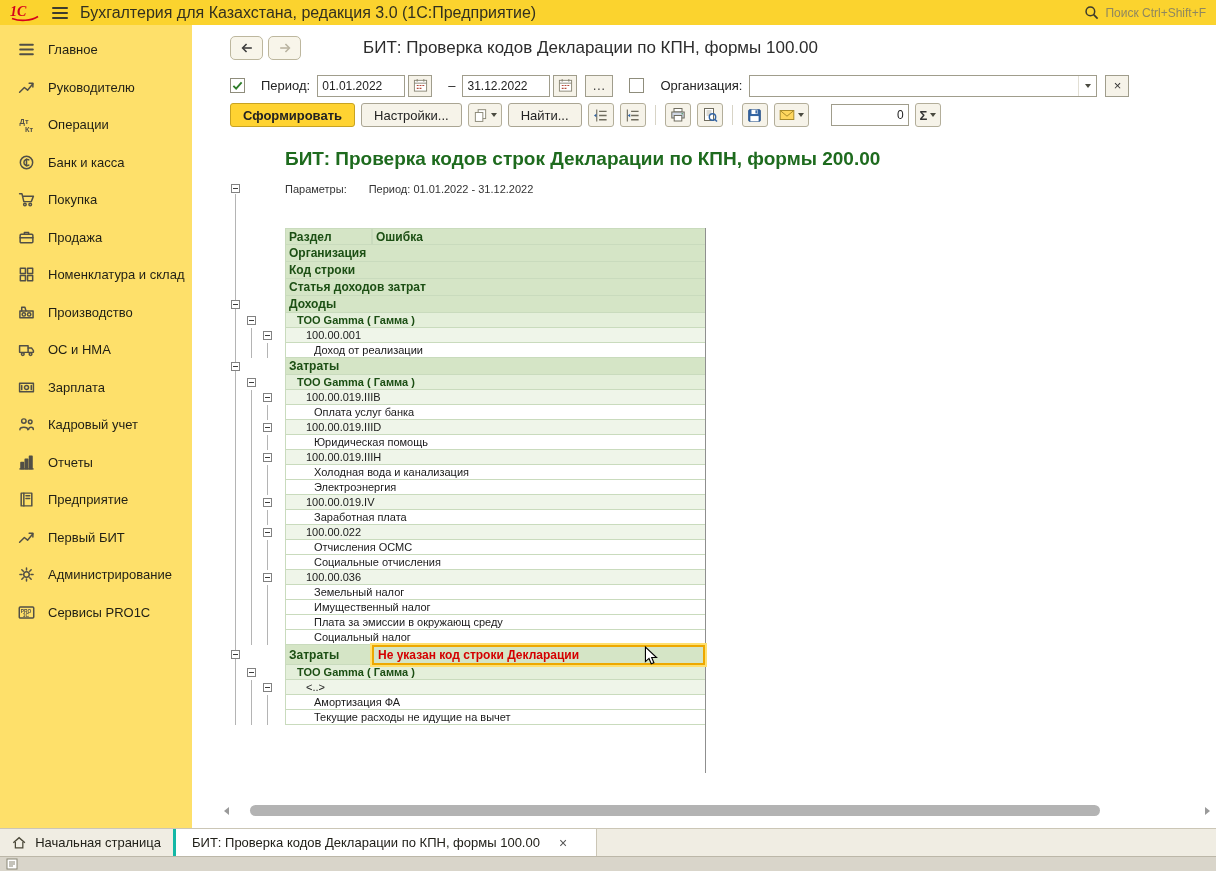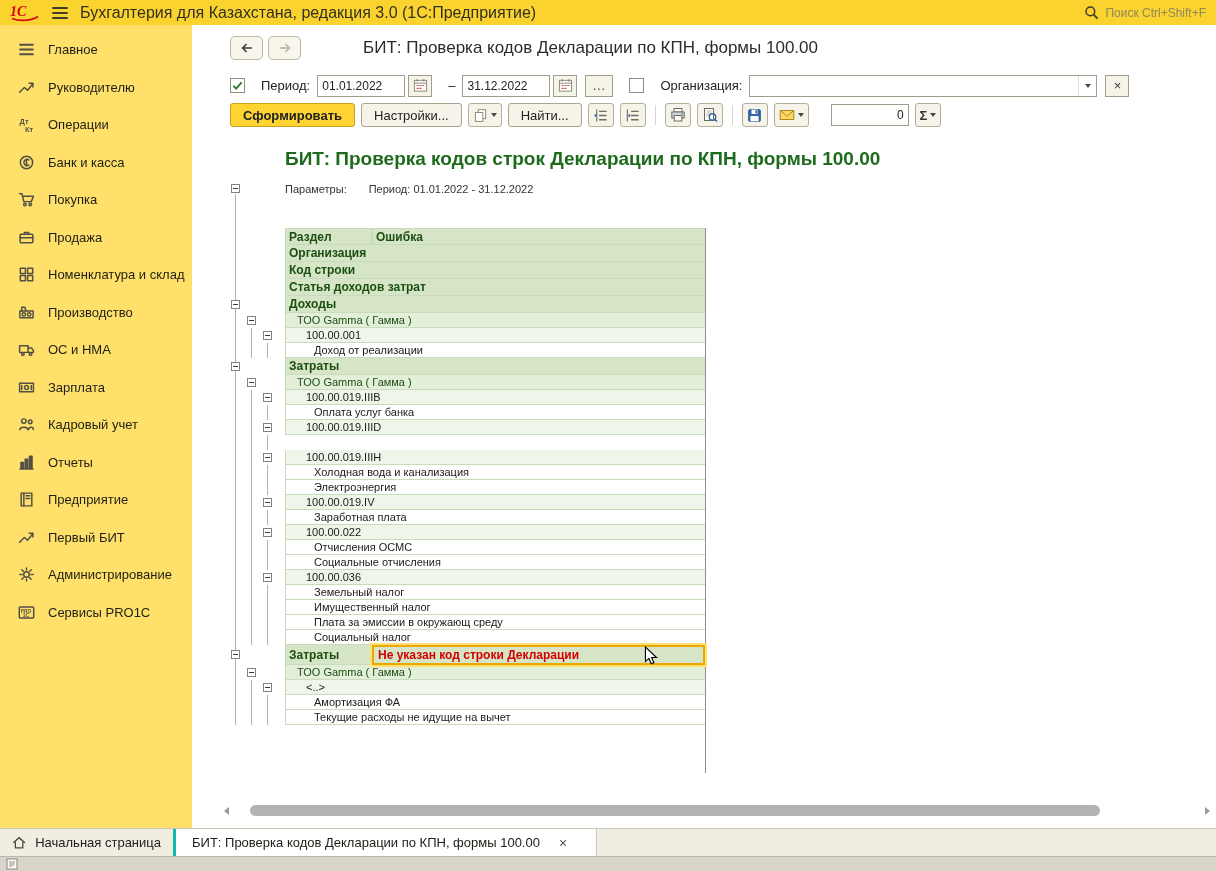--- a/index.html
+++ b/index.html
@@ -65,21 +65,21 @@
 .grid-row .cell{display:flex;align-items:center;border-left:1px solid #c9dbbd;border-bottom:1px solid #c9dbbd;font-size:11px;color:#1a1a1a;white-space:nowrap;overflow:hidden;cursor:default}
 .cell.full{width:420px}
 .cell.col-razdel{width:87px;border-right:1px solid #c9dbbd}
 .cell.col-err{width:333px}
 .grid-row.hdr{height:17px}
 .grid-row.hdr .cell{background:#d5e5c6;font-weight:bold;font-size:12px;color:#1c4f14;padding-left:3px}
 .grid-row.hdr.first .cell{border-top:1px solid #c9dbbd}
 .grid-row.group{height:17px}
 .grid-row.group .cell{background:#d5e5c6;font-weight:bold;font-size:12px;color:#1c4f14}
 .grid-row.org{height:15px}
-.grid-row.org .cell{background:#e4efda;font-weight:normal;color:#1c4f14}
+.grid-row.org .cell{background:#e4efda;font-weight:bold;color:#1c4f14}
 .grid-row.code{height:15px}
 .grid-row.code .cell{background:#eff5e9}
 .grid-row.leaf{height:15px}
 .grid-row.has-error{height:20px}
 .error-cell{position:relative;z-index:3;background:#fffbe6;border:2px solid #eda800 !important;box-shadow:0 0 0 2px #ffe070;color:#d40000 !important;font-weight:bold;font-size:12px !important;padding-left:4px;width:333px}
 .vline{position:absolute;left:489px;top:98px;height:545px;width:1px;background:#8f8f8f}
 .cursor{position:absolute;left:428px;top:516px;z-index:5}
 
 
 .hscroll{position:absolute;left:8px;right:6px;top:779px;height:13px}
@@ -400,21 +400,21 @@
         <i class="caret"></i>
       </button>
       <input class="tin counter" value="0" style="">
       <button class="tbtn">
         <span class="sigma">Σ</span>
         <i class="caret"></i>
       </button>
     </div>
 
     <div class="report">
-      <div class="report-title">БИТ: Проверка кодов строк Декларации по КПН, формы 100.00</div>
+      <div class="report-title">БИТ: Проверка кодов строк Декларации по КПН, формы 200.00</div>
 
       <div class="pre-row">
         <div class="gutter">
           <span class="tree-box" style="left:15px"></span>
           <i class="rail lower" style="left:19px"></i>
         </div>
         <div class="params">
           <span>Параметры:</span>
           <span>Период: 01.01.2022 - 31.12.2022</span>
         </div>
@@ -520,20 +520,21 @@
               <span class="tree-box" style="left: 47px;"></span>
             </div>
             <div class="cell full" style="padding-left: 20px;">100.00.019.IIID</div>
           </div>
           <div class="grid-row leaf">
             <div class="gutter">
               <i class="rail" style="left: 19px;"></i>
               <i class="rail" style="left: 35px;"></i>
               <i class="rail" style="left: 51px;"></i>
             </div>
+            <div class="cell full" style="padding-left: 28px;">Юридическая помощь</div>
           </div>
           <div class="grid-row code">
             <div class="gutter">
               <i class="rail" style="left: 19px;"></i>
               <i class="rail" style="left: 35px;"></i>
               <span class="tree-box" style="left: 47px;"></span>
             </div>
             <div class="cell full" style="padding-left: 20px;">100.00.019.IIIH</div>
           </div>
           <div class="grid-row leaf">

